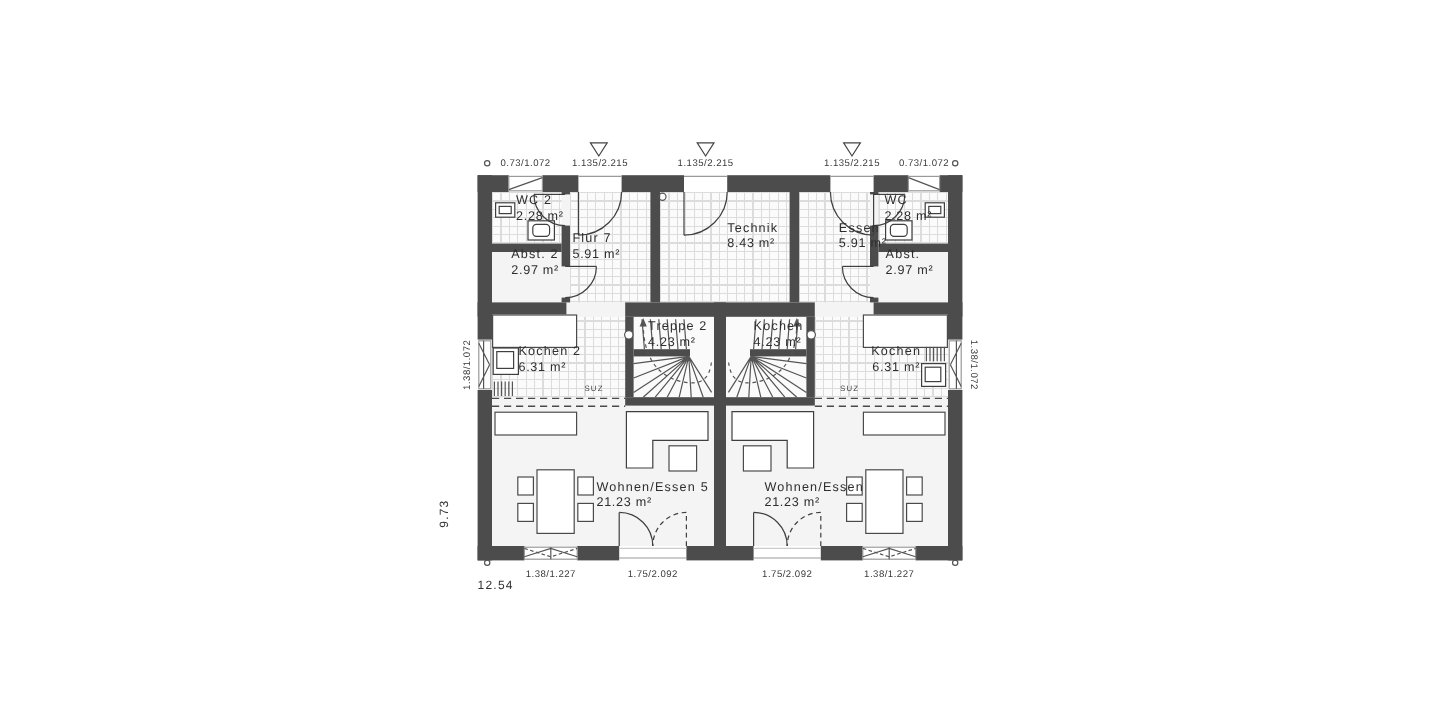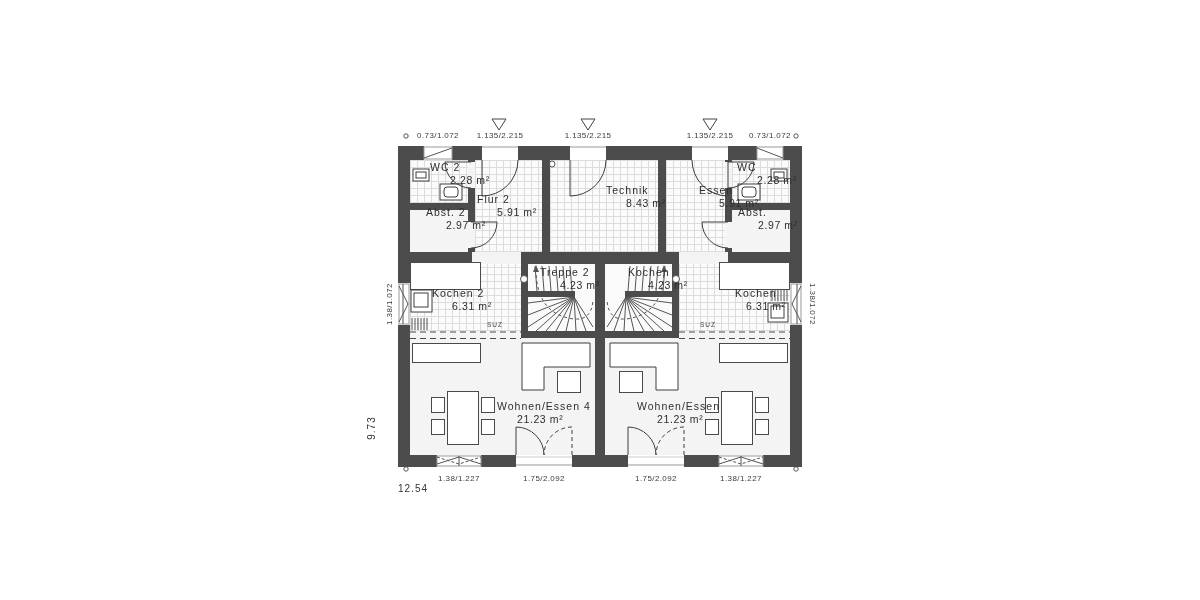--- a/index.html
+++ b/index.html
@@ -8,21 +8,21 @@
   .wall{position:absolute;background:#4c4c4c;}
   .floor{position:absolute;background:#f4f4f4;}
   .tiled{background-color:#fbfbfb;
          background-image:repeating-linear-gradient(0deg,#dcdcdc 0 1px,transparent 1px 7px),
                           repeating-linear-gradient(90deg,#dcdcdc 0 1px,transparent 1px 7px);}
   .stairfloor{background:#fafafa;}
   .furn{position:absolute;background:#ffffff;border:1px solid #4a4a4a;box-sizing:border-box;}
   .rlabel{position:absolute;font-size:10.5px;line-height:13px;letter-spacing:1px;
           color:#2e2e2e;white-space:nowrap;}
   .rlabel span{display:block;}
-  .rlabel .area{letter-spacing:0.6px;margin-left:20px;}
+  .rlabel .area{letter-spacing:0.6px;}
   .dim{position:absolute;font-size:8px;color:#3a3a3a;letter-spacing:0.4px;white-space:nowrap;
        transform:translateX(-50%);}
   .dim-rot{position:absolute;font-size:8px;color:#3a3a3a;letter-spacing:0.4px;white-space:nowrap;}
   .rotl{transform:translate(-50%,-50%) rotate(-90deg);}
   .rotr{transform:translate(-50%,-50%) rotate(90deg);}
   .odim{position:absolute;font-size:10px;color:#333;letter-spacing:1px;white-space:nowrap;}
   .suz{position:absolute;font-size:6.5px;color:#444;letter-spacing:1px;}
   svg.overlay{position:absolute;left:0;top:0;pointer-events:none;}
 </style>
 </head>
@@ -234,21 +234,21 @@
         <circle cx="552" cy="164" r="3"></circle>
       </g>
     </g>
   </svg>
 
   <div class="rlabel" style="left:430px;top:161px;">
     <span>WC 2</span>
     <span class="area">2.28 m²</span>
   </div>
   <div class="rlabel" style="left:477px;top:193px;">
-    <span>Flur 2</span>
+    <span>Flur 7</span>
     <span class="area">5.91 m²</span>
   </div>
   <div class="rlabel" style="left:426px;top:206px;">
     <span>Abst. 2</span>
     <span class="area">2.97 m²</span>
   </div>
   <div class="rlabel" style="left:606px;top:184px;">
     <span>Technik</span>
     <span class="area">8.43 m²</span>
   </div>
@@ -274,21 +274,21 @@
   </div>
   <div class="rlabel" style="left:628px;top:266px;">
     <span>Kochen</span>
     <span class="area">4.23 m²</span>
   </div>
   <div class="rlabel" style="left:726px;top:287px;text-align:center;">
     <span>Kochen</span>
     <span class="area">6.31 m²</span>
   </div>
   <div class="rlabel" style="left:497px;top:400px;">
-    <span>Wohnen/Essen 4</span>
+    <span>Wohnen/Essen 5</span>
     <span class="area">21.23 m²</span>
   </div>
   <div class="rlabel" style="left:637px;top:400px;">
     <span>Wohnen/Essen</span>
     <span class="area">21.23 m²</span>
   </div>
 
   <div class="suz" style="left:487px;top:321px;">SUZ</div>
   <div class="suz" style="left:700px;top:321px;">SUZ</div>
 

